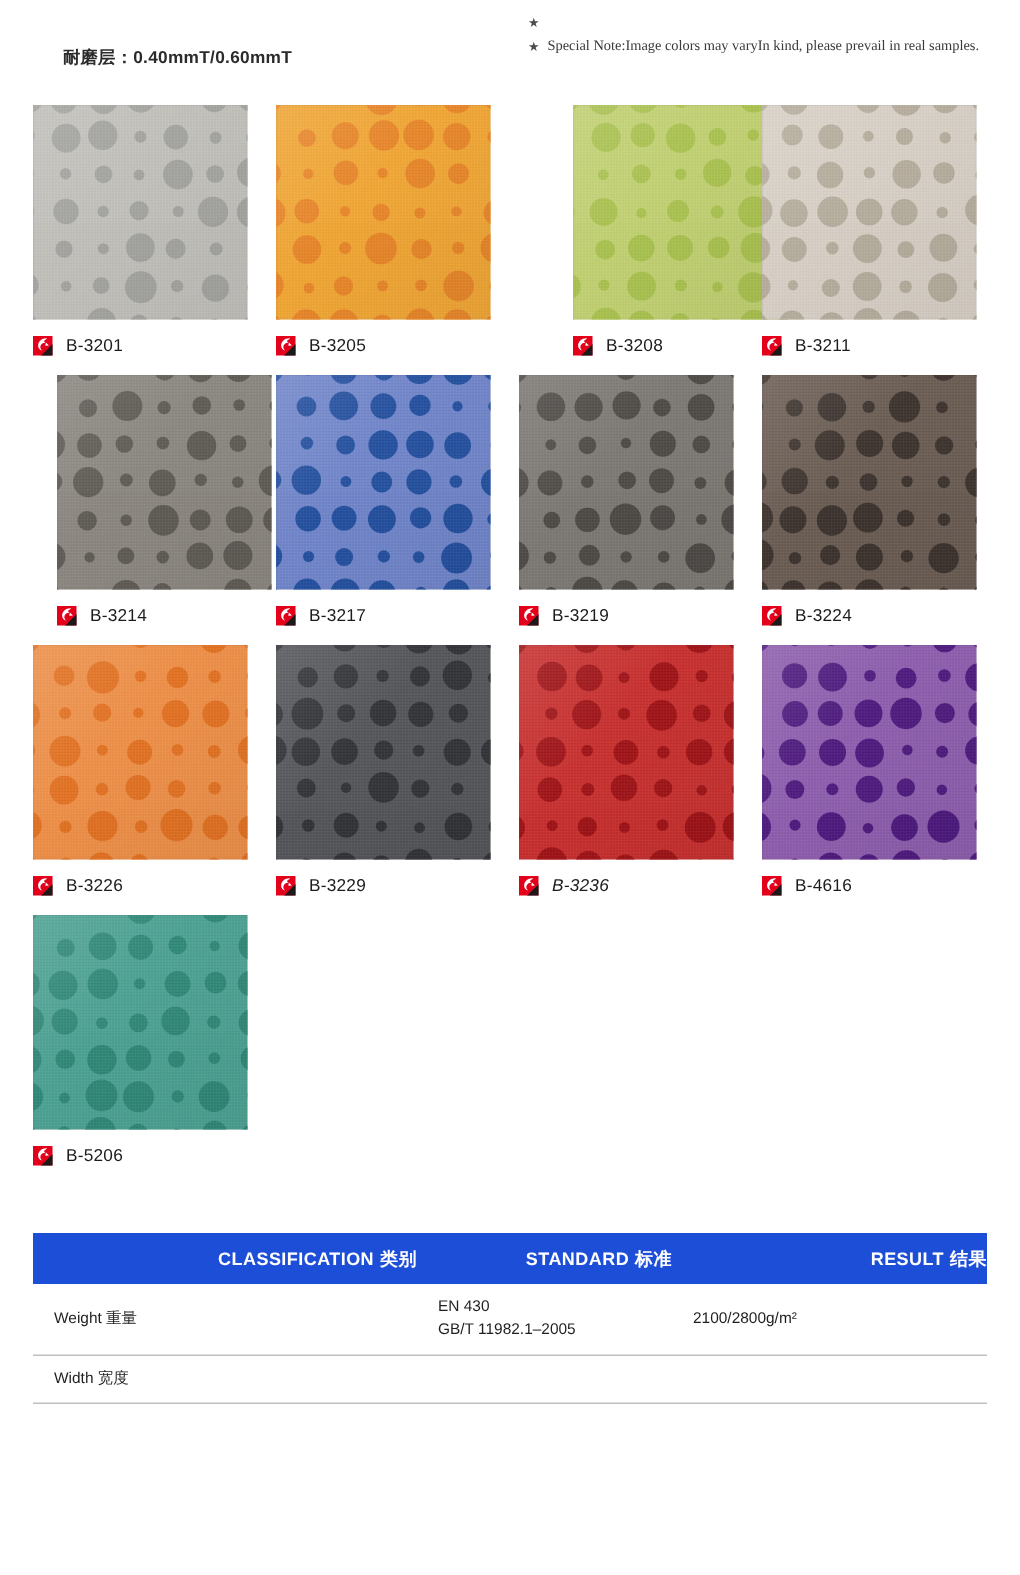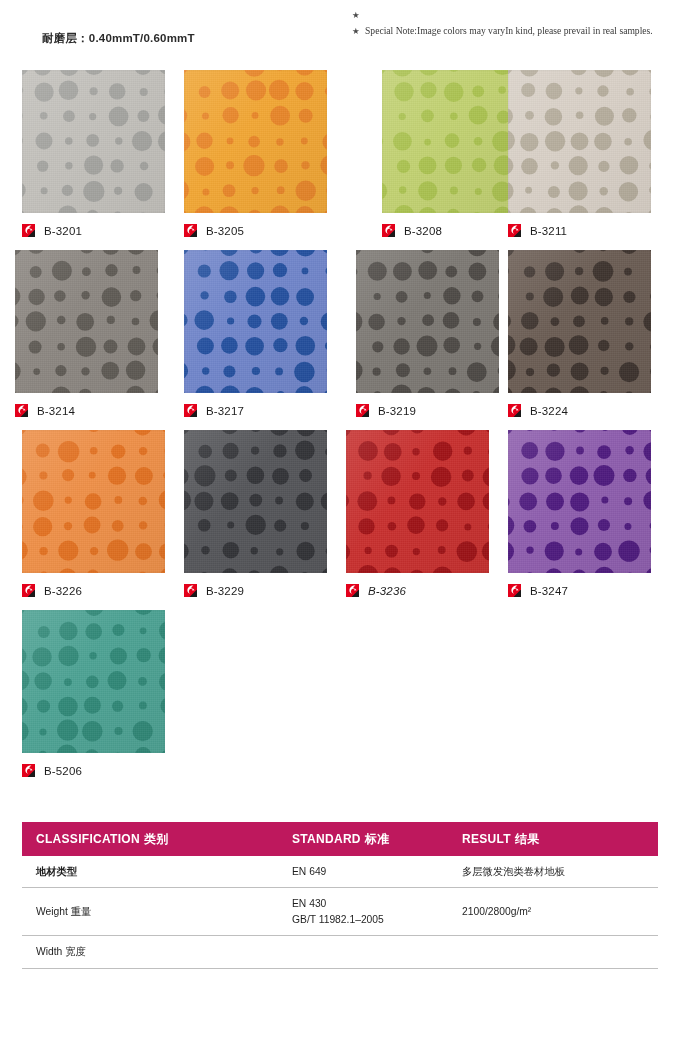--- a/index.html
+++ b/index.html
@@ -86,22 +86,22 @@
   
   .spec {
     position: absolute; left: 22px; top: 822px;
     width: 636px;
   }
   .spec table { border-collapse: collapse; width: 100%; table-layout: fixed; }
   .spec col.c1 { width: 256px; }
   .spec col.c2 { width: 170px; }
   .spec col.c3 { width: 210px; }
   .spec thead th {
-    background: #be185d; color: #ffffff;
-    text-align: left; font-size: 12px; font-weight: 700;
+    background: #1d4ed8; color: #ffffff;
+    text-align: right; font-size: 12px; font-weight: 700;
     padding: 8px 0 8px 14px; height: 34px;
     letter-spacing: .3px;
   }
   .spec thead th .cn { font-weight: 700; margin-left: 4px; }
   .spec tbody td {
     border-bottom: 1px solid #bfbfbf;
     font-size: 10.3px; color: #1f1f1f;
     padding: 8px 0 8px 14px;
     vertical-align: middle;
     line-height: 1.5;
@@ -470,21 +470,21 @@
               <svg width="13" height="13" viewBox="0 0 13 13">
                 <path d="M9.4 1.6 C6.6 1.2 3.6 3.2 3.4 6.2 C3.3 8.0 4.5 9.5 6.2 9.7 C5.0 8.9 4.6 7.6 5.1 6.4 C5.6 5.1 7.0 4.3 8.4 4.6 L7.2 3.3 Z" fill="#ffffff"></path>
                 <path d="M8.6 4.3 L10.6 6.3 L8.2 6.5 Z" fill="#ffffff"></path>
               </svg>
             </span>
             <span class="code">B-3211</span>
           </div>
         </div>
       </div>
       <div class="row">
-        <div class="cell" style="left: 15px;">
+        <div class="cell" style="left: 38px;">
           <div class="swatch" style="background: rgb(140, 135, 129);">
             <div class="dots">
               <svg width="163" height="163" viewBox="0 0 163 163" preserveAspectRatio="none" style="display:block">
                 <circle cx="6.7" cy="5.4" r="10.3" fill="#5d5853" opacity="0.93"></circle>
                 <circle cx="31.0" cy="5.1" r="8.7" fill="#5d5853" opacity="0.93"></circle>
                 <circle cx="55.1" cy="5.0" r="3.4" fill="#5d5853" opacity="0.93"></circle>
                 <circle cx="81.8" cy="6.5" r="7.1" fill="#5d5853" opacity="0.93"></circle>
                 <circle cx="105.7" cy="5.8" r="9.0" fill="#5d5853" opacity="0.93"></circle>
                 <circle cx="131.0" cy="5.6" r="9.1" fill="#5d5853" opacity="0.93"></circle>
                 <circle cx="156.6" cy="6.1" r="6.8" fill="#5d5853" opacity="0.93"></circle>
@@ -642,21 +642,21 @@
               <span class="sq"></span>
               <span class="wedge"></span>
               <svg width="13" height="13" viewBox="0 0 13 13">
                 <path d="M9.4 1.6 C6.6 1.2 3.6 3.2 3.4 6.2 C3.3 8.0 4.5 9.5 6.2 9.7 C5.0 8.9 4.6 7.6 5.1 6.4 C5.6 5.1 7.0 4.3 8.4 4.6 L7.2 3.3 Z" fill="#ffffff"></path>
                 <path d="M8.6 4.3 L10.6 6.3 L8.2 6.5 Z" fill="#ffffff"></path>
               </svg>
             </span>
             <span class="code">B-3217</span>
           </div>
         </div>
-        <div class="cell" style="left: 356px;">
+        <div class="cell" style="left: 346px;">
           <div class="swatch" style="background: rgb(125, 121, 116);">
             <div class="dots">
               <svg width="163" height="163" viewBox="0 0 163 163" preserveAspectRatio="none" style="display:block">
                 <circle cx="6.5" cy="6.3" r="9.3" fill="#4b4844" opacity="0.93"></circle>
                 <circle cx="31.3" cy="5.5" r="4.2" fill="#4b4844" opacity="0.93"></circle>
                 <circle cx="56.2" cy="5.3" r="4.1" fill="#4b4844" opacity="0.93"></circle>
                 <circle cx="81.3" cy="6.5" r="6.8" fill="#4b4844" opacity="0.93"></circle>
                 <circle cx="106.0" cy="5.3" r="4.3" fill="#4b4844" opacity="0.93"></circle>
                 <circle cx="131.2" cy="6.6" r="9.6" fill="#4b4844" opacity="0.93"></circle>
                 <circle cx="156.1" cy="6.3" r="6.4" fill="#4b4844" opacity="0.93"></circle>
@@ -1157,21 +1157,21 @@
           <div class="caption">
             <span class="logo-mark">
               <span class="shadow"></span>
               <span class="sq"></span>
               <span class="wedge"></span>
               <svg width="13" height="13" viewBox="0 0 13 13">
                 <path d="M9.4 1.6 C6.6 1.2 3.6 3.2 3.4 6.2 C3.3 8.0 4.5 9.5 6.2 9.7 C5.0 8.9 4.6 7.6 5.1 6.4 C5.6 5.1 7.0 4.3 8.4 4.6 L7.2 3.3 Z" fill="#ffffff"></path>
                 <path d="M8.6 4.3 L10.6 6.3 L8.2 6.5 Z" fill="#ffffff"></path>
               </svg>
             </span>
-            <span class="code">B-3247</span>
+            <span class="code">B-4616</span>
           </div>
         </div>
       </div>
       <div class="row">
         <div class="cell" style="left: 22px;">
           <div class="swatch" style="background: rgb(77, 163, 148);">
             <div class="dots">
               <svg width="163" height="163" viewBox="0 0 163 163" preserveAspectRatio="none" style="display:block">
                 <circle cx="5.0" cy="6.4" r="8.5" fill="#2f8776" opacity="0.93"></circle>
                 <circle cx="31.4" cy="5.4" r="3.4" fill="#2f8776" opacity="0.93"></circle>
@@ -1267,29 +1267,20 @@
         </colgroup>
       <thead>
         <tr>
           <th><span>CLASSIFICATION</span><span class="cn">类别</span></th>
           <th><span>STANDARD</span><span class="cn">标准</span></th>
           <th><span>RESULT</span><span class="cn">结果</span></th>
         </tr>
       </thead>
       <tbody>
           <tr>
-            <td class="k">地材类型</td>
-            <td>
-              <span class="sub">EN 649</span>
-            </td>
-            <td>
-              <span class="sub">多层微发泡类卷材地板</span>
-            </td>
-          </tr>
-          <tr>
             <td class="k lat">Weight  重量</td>
             <td>
               <span class="sub">EN 430</span>
               <span class="sub">GB/T 11982.1–2005</span>
             </td>
             <td>
               <span class="sub">2100/2800g/m²</span>
             </td>
           </tr>
           <tr>

